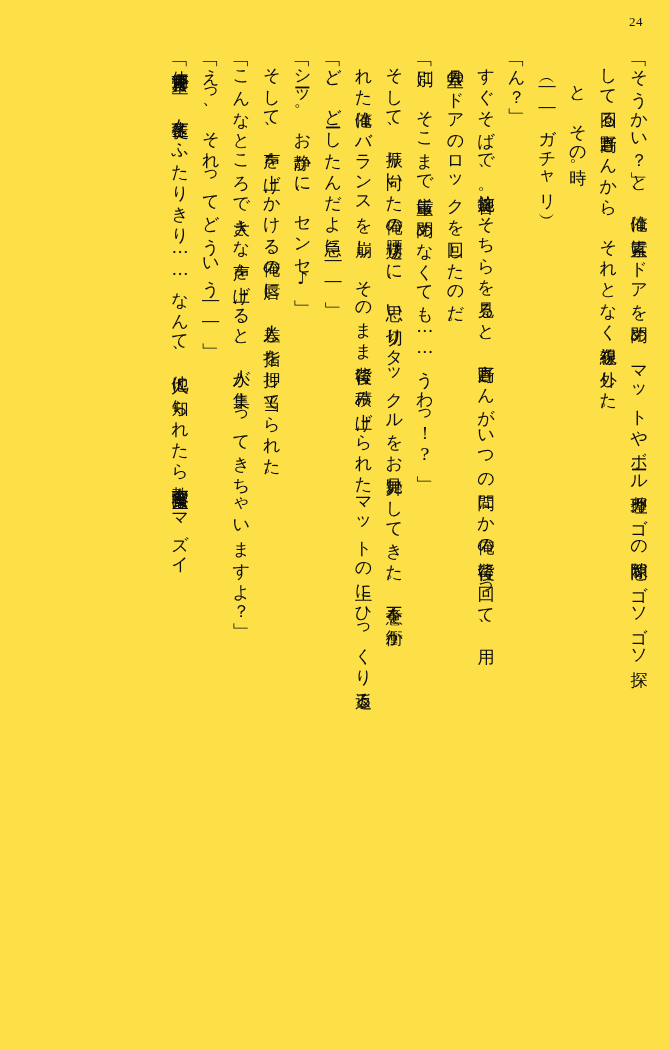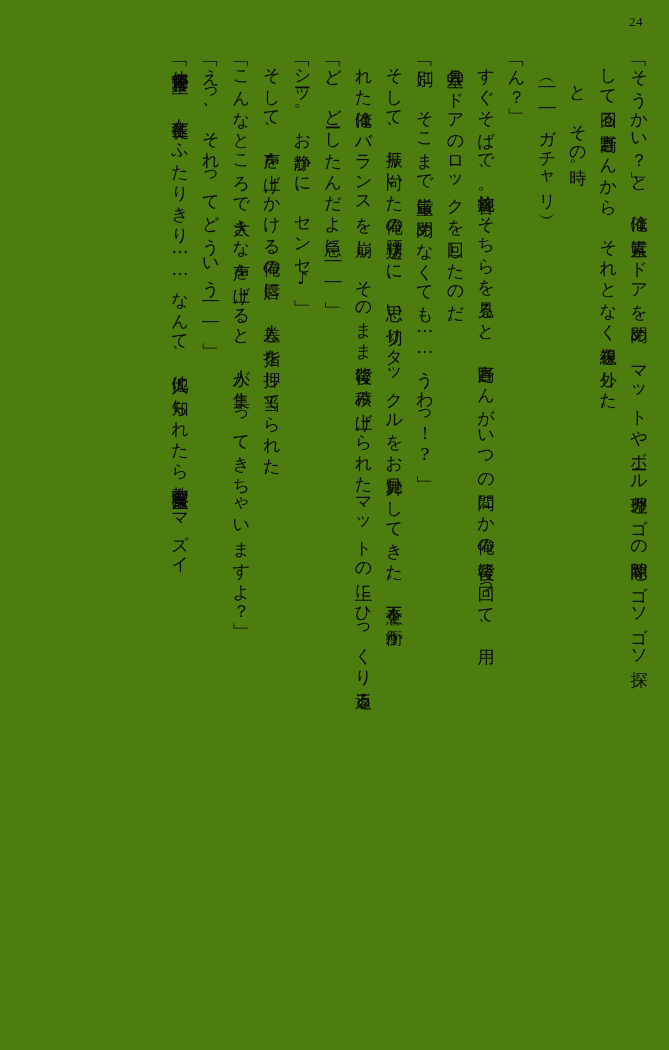--- a/index.html
+++ b/index.html
@@ -11,21 +11,21 @@
     width: 669px;
     height: 1050px;
     position: relative;
     font-family: "DejaVu Serif", "Liberation Serif", serif;
     color: #000000;
     overflow: hidden;
   }
   .page {
     position: absolute;
     inset: 0;
-    background: #4d7c0f;
+    background: #fde047;
   }
   .page-number {
     position: absolute;
     top: 14px;
     right: 26px;
     font-size: 13px;
     font-family: "Liberation Serif", serif;
     color: #111;
     letter-spacing: 0.5px;
   }

